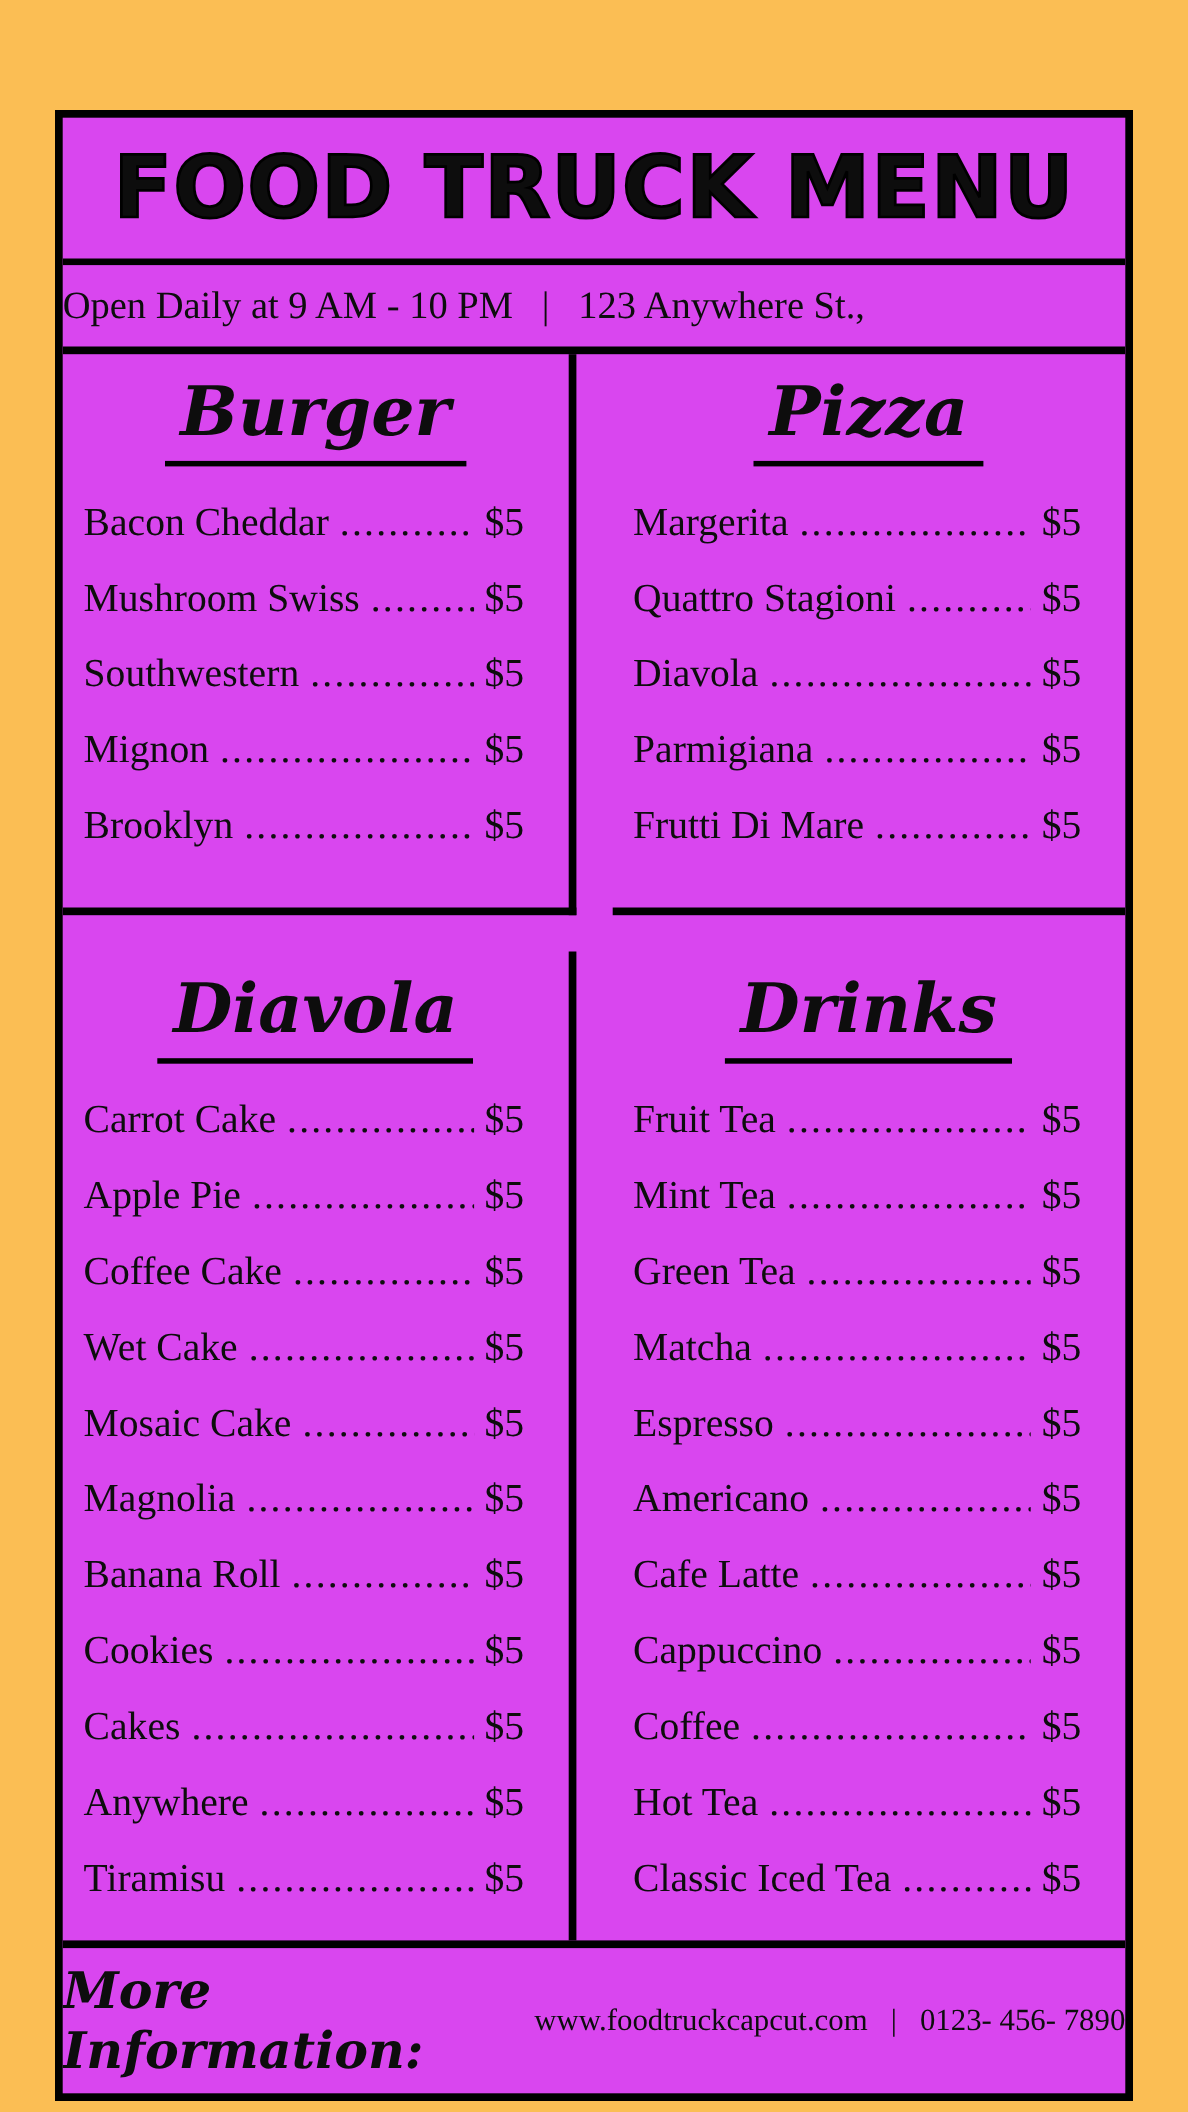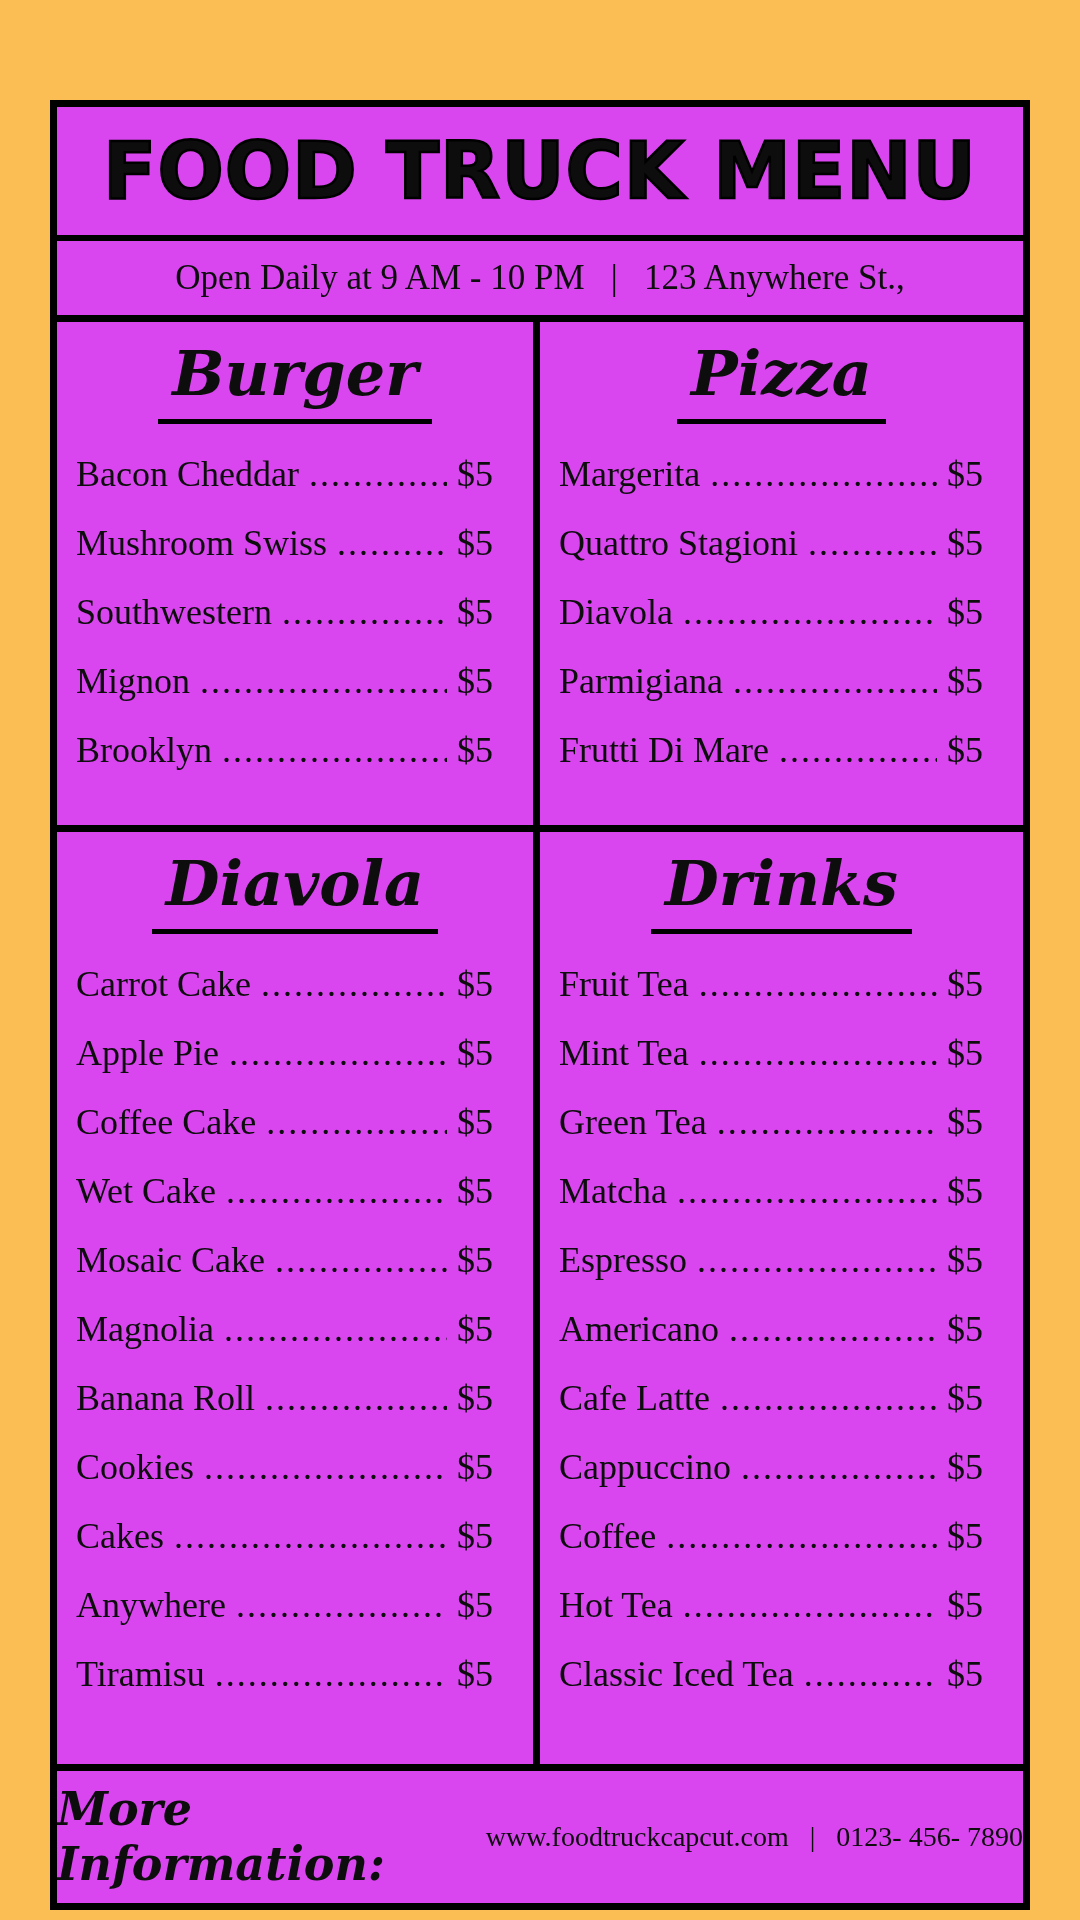--- a/index.html
+++ b/index.html
@@ -29,30 +29,31 @@
     font-family:"DejaVu Sans", sans-serif;
     font-weight:bold;
     font-size:78px;
     letter-spacing:1px;
     -webkit-text-stroke:2.5px #000;
     white-space:nowrap;
   }
   .info-row {
     height:74px; flex:0 0 auto;
     border-bottom:7px solid #000;
-    display:flex; align-items:center; justify-content:center;
+    display:flex; align-items:center; 
     font-size:35px;
     white-space:pre;
     font-family:Liberation Serif, serif;
   }
   .menu-grid {
     flex:1 1 auto;
     display:grid;
     grid-template-columns:1fr 1fr;
     grid-template-rows:510px 1fr;
+    gap:33px;
   }
   .cell { box-sizing:border-box; overflow:hidden; }
   .cell.b-right { border-right:7px solid #000; }
   .cell.b-bottom { border-bottom:7px solid #000; }
   .heading-wrap { text-align:center; margin-top:16px; }
   .section-title {
     display:inline-block;
     font-family:"DejaVu Serif", serif;
     font-style:italic;
     font-weight:bold;

